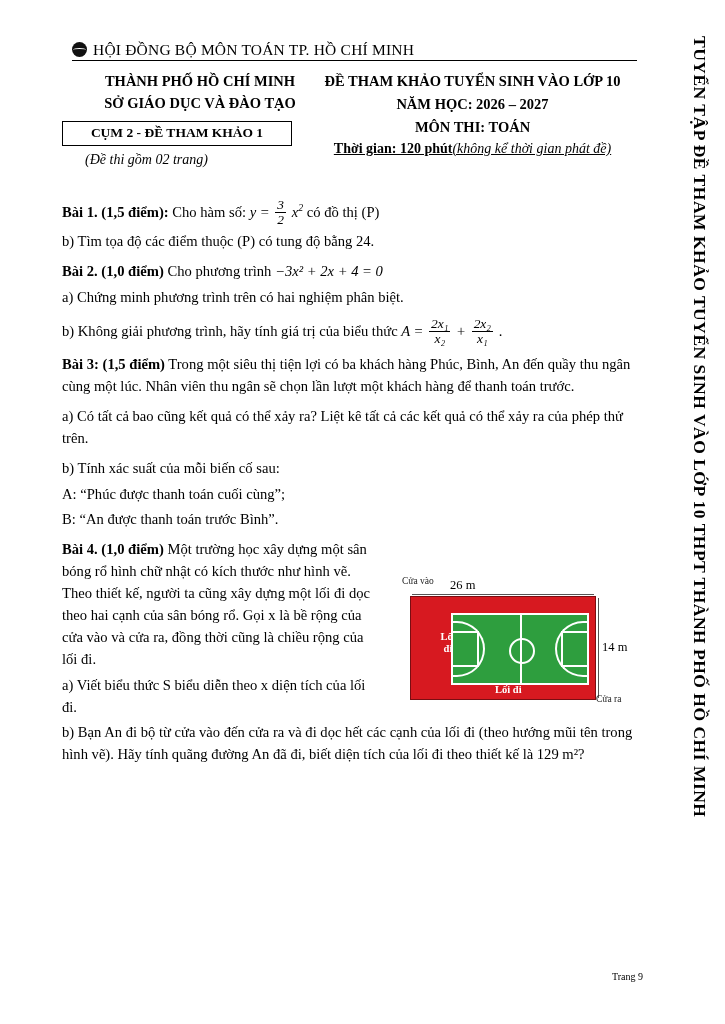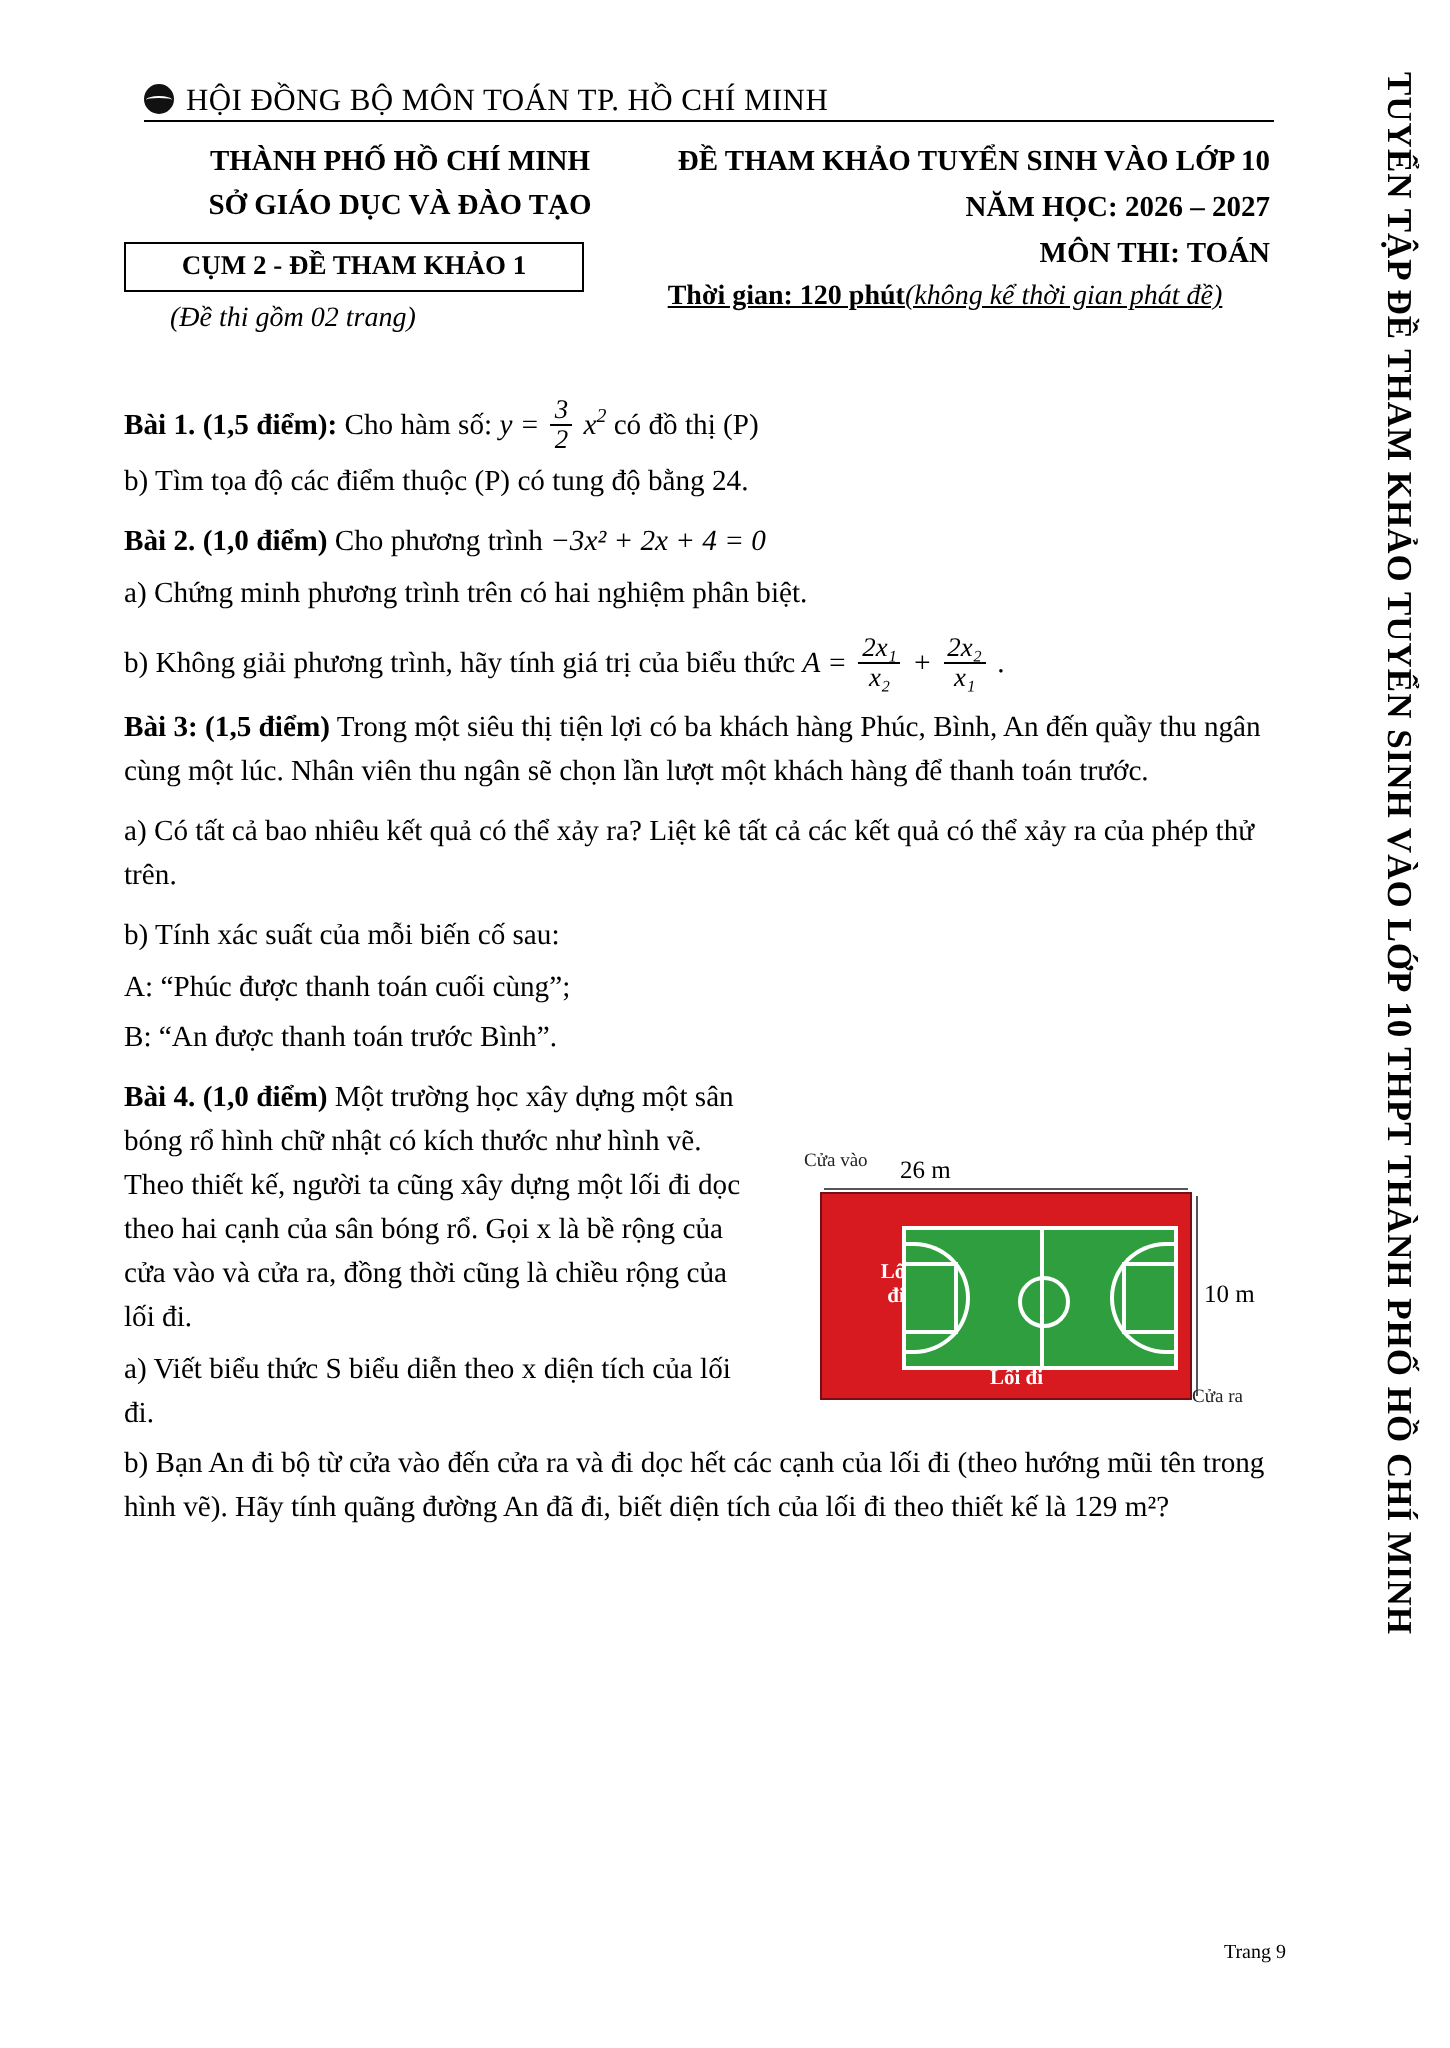--- a/index.html
+++ b/index.html
@@ -102,21 +102,21 @@
     left: 85px;
     top: 152px;
     font-style: italic;
     font-size: 14px;
   }
   .hdr-right {
     position: absolute;
     left: 310px;
     top: 70px;
     width: 325px;
-    text-align: right;
+    text-align: center;
     font-weight: bold;
     font-size: 14.5px;
     line-height: 1.6;
   }
   .hdr-time {
     position: absolute;
     left: 305px;
     top: 141px;
     width: 335px;
     text-align: center;
@@ -363,21 +363,21 @@
           <span class="num">2x₂</span>
           <span class="den">x₁</span>
         </span>
       </span><span>.</span>
     </p>
 
     <p class="para">
       <span class="lbl">Bài 3: (1,5 điểm)</span>
       <span>Trong một siêu thị tiện lợi có ba khách hàng Phúc, Bình, An đến quầy thu ngân cùng một lúc. Nhân viên thu ngân sẽ chọn lần lượt một khách hàng để thanh toán trước.</span>
     </p>
-    <p class="para">a) Có tất cả bao nhiêu kết quả có thể xảy ra? Liệt kê tất cả các kết quả có thể xảy ra của phép thử trên.</p>
+    <p class="para">a) Có tất cả bao cũng kết quả có thể xảy ra? Liệt kê tất cả các kết quả có thể xảy ra của phép thử trên.</p>
     <p class="para tight">b) Tính xác suất của mỗi biến cố sau:</p>
     <p class="para tight">A: “Phúc được thanh toán cuối cùng”;</p>
     <p class="para">B: “An được thanh toán trước Bình”.</p>
 
     <div class="p4-wrap">
       <p class="para tight" style="width:318px;">
         <span class="lbl">Bài 4. (1,0 điểm)</span>
         <span>Một trường học xây dựng một sân bóng rổ hình chữ nhật có kích thước như hình vẽ. Theo thiết kế, người ta cũng xây dựng một lối đi dọc theo hai cạnh của sân bóng rổ. Gọi x là bề rộng của cửa vào và cửa ra, đồng thời cũng là chiều rộng của lối đi.</span>
       </p>
       <p class="para tight" style="width:318px;">a) Viết biểu thức S biểu diễn theo x diện tích của lối đi.</p>
@@ -385,21 +385,21 @@
     </div>
 
 
   </div>
 
   <div class="figure-box">
     <div class="tag-cua-vao">Cửa vào</div>
     <div class="dim-top">26 m</div>
     <div class="dim-top-line"></div>
     <div class="dim-right-line"></div>
-    <div class="dim-right">10 m</div>
+    <div class="dim-right">14 m</div>
     <div class="tag-cua-ra">Cửa ra</div>
 
     <div class="court-outer">
       <div class="lbl-loi-di-v">Lối đi</div>
       <div class="lbl-loi-di-h">Lối đi</div>
       <div class="court-inner">
         <div class="court-midline"></div>
         <div class="court-circle"></div>
         <div class="key-left"></div>
         <div class="key-right"></div>

